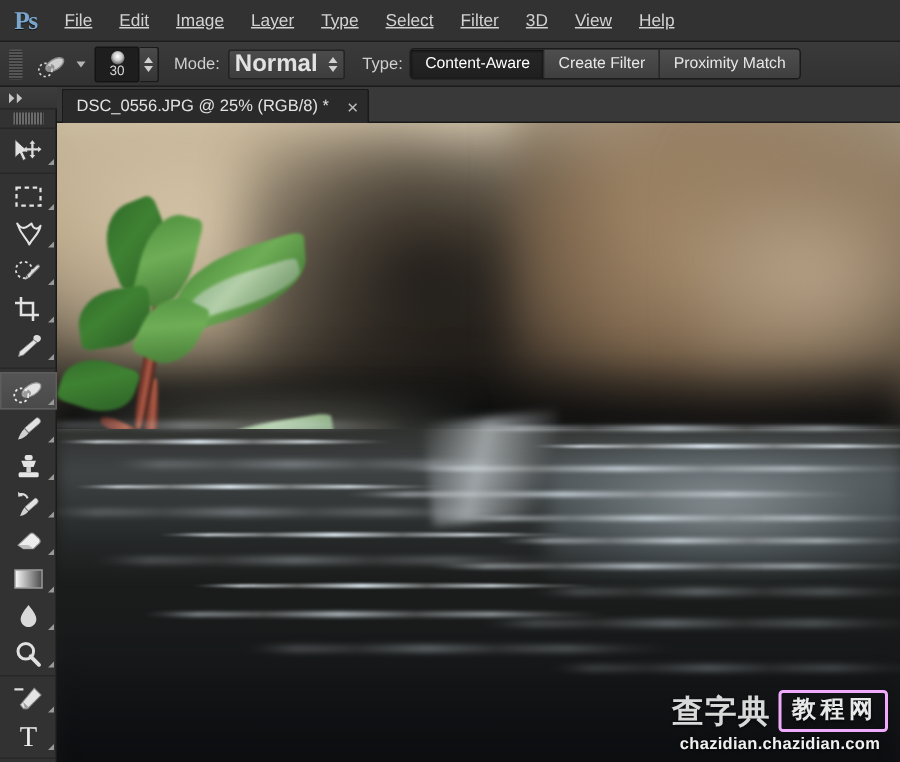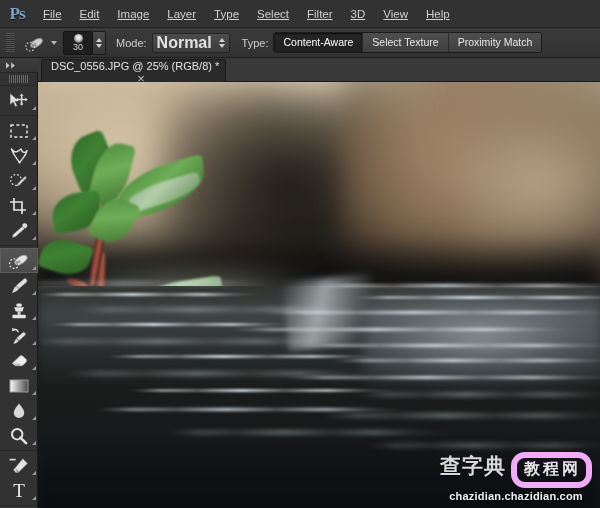--- a/index.html
+++ b/index.html
@@ -160,21 +160,20 @@
   }
   #doc-tab {
     position: absolute; left: 3px; top: 1px;
     height: 23px;
     background: #2a2a2a;
     border: 1px solid #1a1a1a; border-bottom: none;
     border-radius: 2px 2px 0 0;
     display: flex; align-items: center;
     padding: 0 6px 0 9px;
     cursor: default;
-    flex-direction: column;
   }
   #doc-tab-title { color: #e2e2e2; font-size: 11px; white-space: nowrap; }
   #doc-tab-close {
     color: #bdbdbd; font-size: 13px; margin-left: 12px;
     line-height: 1; cursor: default;
   }
 
   
   #toolbar {
     position: absolute; top: 58px; left: 0;
@@ -356,22 +355,22 @@
   #wm-cn1 {
     color: #d8d8d8; font-size: 21px; font-weight: bold;
     font-family: "DejaVu Sans", sans-serif;
     letter-spacing: 1px;
     text-shadow: 0 1px 2px rgba(0,0,0,.65);
   }
   #wm-cn2 {
     color: #e8e8e8; font-size: 16px; font-weight: bold;
     font-family: "DejaVu Sans", sans-serif;
     letter-spacing: 3px;
-    border: 6px solid #f0abfc;
-    border-radius: 14px;
+    border: 2px solid #f0abfc;
+    border-radius: 3px;
     padding: 1px 5px 2px 7px;
     margin-left: 5px;
     text-shadow: 0 1px 2px rgba(0,0,0,.65);
   }
   #wm-url {
     color: #f0f0f0; font-size: 11px; font-weight: bold;
     letter-spacing: .2px; margin-top: 2px;
     text-shadow: 0 1px 2px rgba(0,0,0,.7);
   }
 </style>
@@ -423,21 +422,21 @@
       <span id="mode-select-val">Normal</span>
       <span class="spin">
           <i class="up"></i>
           <i class="dn"></i>
         </span>
     </div>
 
     <div class="opt-label">Type:</div>
     <div id="type-group">
       <div class="type-btn selected">Content-Aware</div>
-      <div class="type-btn">Select Texture</div>
+      <div class="type-btn">Create Filter</div>
       <div class="type-btn">Proximity Match</div>
     </div>
 
     <div id="sample-wrap">
       <div id="sample-check">
         <svg width="11" height="10" viewBox="0 0 11 10">
           <path d="M1 5 L4 8.4 L10 0.9" fill="none" stroke="#1a1a1a" stroke-width="1.8"></path>
         </svg>
       </div>
       <span id="sample-label">Sam</span>

